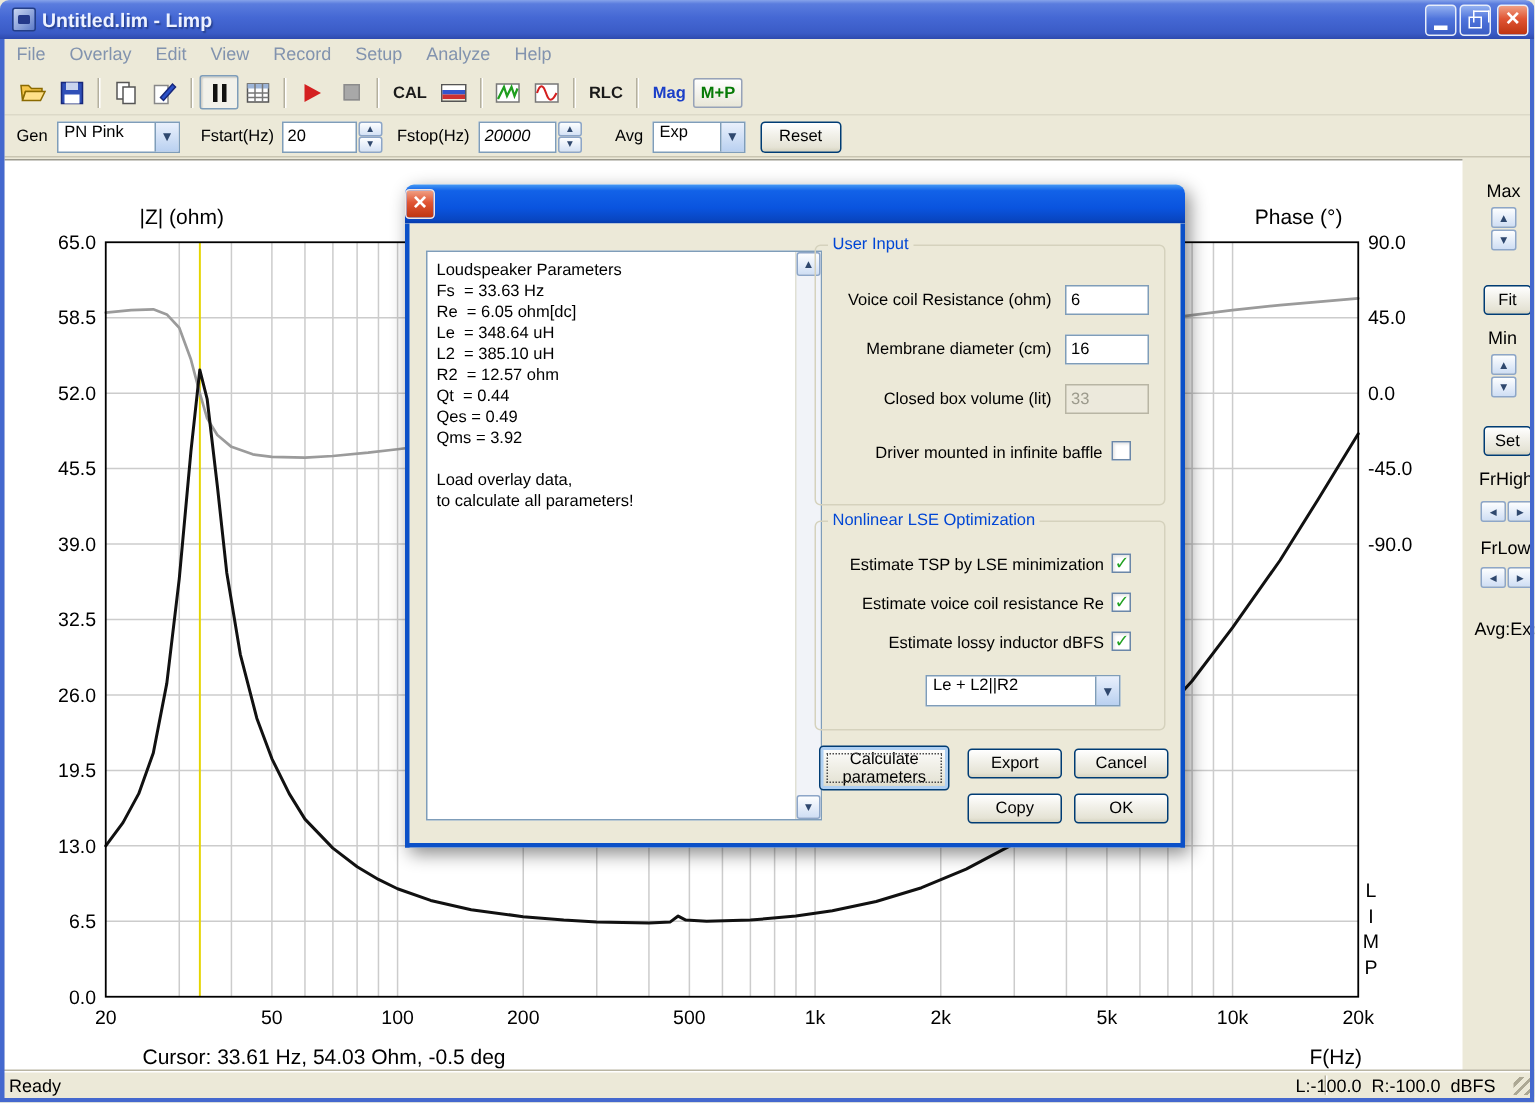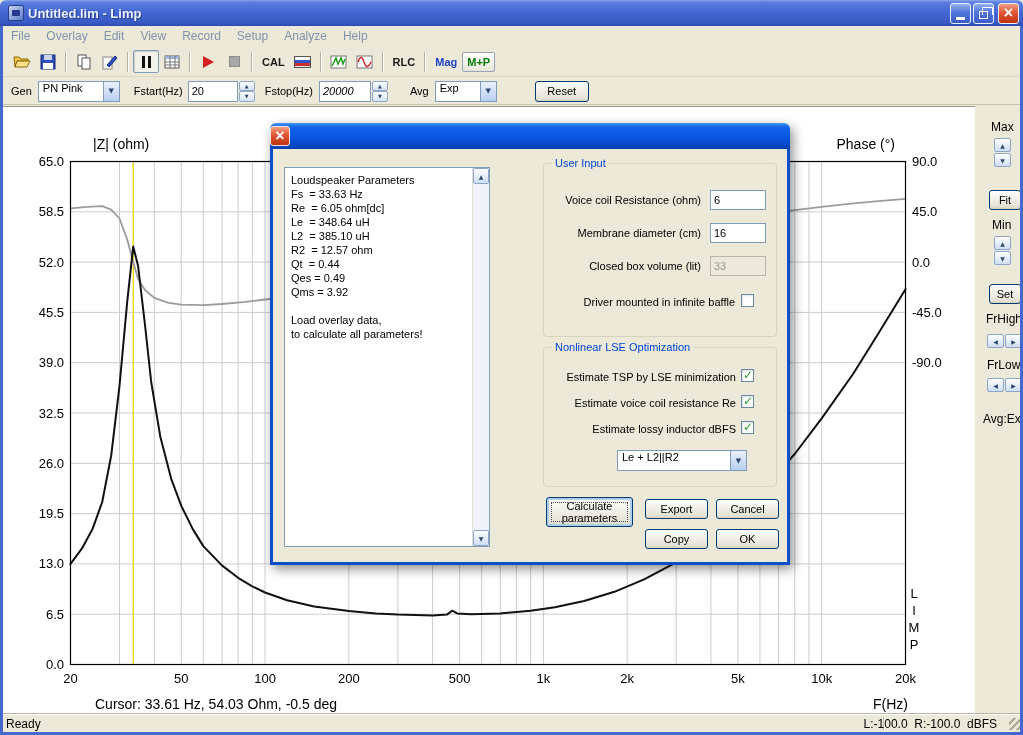--- a/index.html
+++ b/index.html
@@ -99,21 +99,21 @@
 #dialog{position:absolute;left:270px;top:123px;width:520px;height:442px;z-index:30;
   border-radius:7px 7px 4px 4px;box-shadow:3px 4px 12px rgba(0,0,0,.45)}
 #dlg-title{position:absolute;left:0;top:0;width:100%;height:26px;border-radius:6px 6px 0 0;
   background:linear-gradient(180deg,#4499F4 0%,#1262E8 16%,#0A54DF 60%,#0846C2 90%,#063AA8 100%);
   display:flex;align-items:center;color:#FFF}
 #dlg-title-text{flex:1;font-size:13px;font-weight:bold;padding-left:10px;text-shadow:1px 1px 1px #0A3490}
 #dlg-close{width:20px;height:20px;margin-right:4px;border:1px solid #F2E4E0;border-radius:3px;
   background:linear-gradient(180deg,#F0A084,#E05534 45%,#BE3410);display:flex;align-items:center;justify-content:center}
 #dlg-body{position:absolute;left:0;top:26px;width:100%;height:416px;background:#ECE9D8;
   border:3px solid #0B50C8;border-top:none}
-#results{position:absolute;left:14px;top:44px;width:206px;height:380px;background:#FFF;border:1px solid #7F9DB9}
+#results{position:absolute;left:14px;top:44px;width:264px;height:380px;background:#FFF;border:1px solid #7F9DB9}
 #results-text{position:absolute;left:6px;top:5px;right:20px;bottom:4px;font:11px/14px "Liberation Sans",sans-serif;white-space:pre;overflow:hidden}
 #vscroll{position:absolute;right:0;top:0;width:17px;height:100%;background:#F1F3F8;border-left:1px solid #E0E0D4}
 #vscroll .sq-btn{left:0;width:16px;height:16px}
 .groupbox{position:absolute;border:1px solid #D5D2BD;border-radius:4px}
 .group-label{position:absolute;top:-7px;left:8px;background:#ECE9D8;padding:0 3px;font-size:11px;color:#0046D5;white-space:nowrap}
 .fld-label{position:absolute;left:281px;width:150px;text-align:right;font-size:11px;white-space:nowrap}
 .fld-input{position:absolute;left:440px;width:56px;height:20px}
 .xp-check{position:absolute;width:13px;height:13px;background:#FFF;border:1px solid #6B87A8;box-shadow:inset 1px 1px 2px rgba(0,0,0,.12)}
 .xp-check.checked::after{content:"\2713";position:absolute;left:1px;top:-2px;font:bold 12px "DejaVu Sans",sans-serif;color:#21A121}
 .lse-label{position:absolute;left:276px;width:190px;text-align:right;font-size:11px;white-space:nowrap}
@@ -238,21 +238,21 @@
     <input class="xp-edit" style="width: 52px; margin-left: 6px; font-style: italic;" value="20000">
     <span class="spinner">
       <span class="spin-up"></span>
       <span class="spin-down"></span>
     </span>
     <span class="lbl" style="margin-left:22px">Avg</span>
     <span class="xp-combo" style="width:62px;margin-left:6px">
       <span class="combo-value">Exp</span>
       <span class="combo-arrow"></span>
     </span>
-    <button class="xp-button" style="width:54px;height:21px;margin-left:38px">Reset</button>
+    <button class="xp-button" style="width:54px;height:21px;margin-left:10px">Reset</button>
   </div>
 
   <div id="main">
     <svg id="chart-svg" width="972" height="608">
         <line x1="67.5" x2="902.5" y1="104.8" y2="104.8" stroke="#cccccc" stroke-width="1"></line>
         <line x1="67.5" x2="902.5" y1="155.1" y2="155.1" stroke="#cccccc" stroke-width="1"></line>
         <line x1="67.5" x2="902.5" y1="205.39999999999998" y2="205.39999999999998" stroke="#cccccc" stroke-width="1"></line>
         <line x1="67.5" x2="902.5" y1="255.7" y2="255.7" stroke="#cccccc" stroke-width="1"></line>
         <line x1="67.5" x2="902.5" y1="306" y2="306" stroke="#cccccc" stroke-width="1"></line>
         <line x1="67.5" x2="902.5" y1="356.29999999999995" y2="356.29999999999995" stroke="#cccccc" stroke-width="1"></line>

